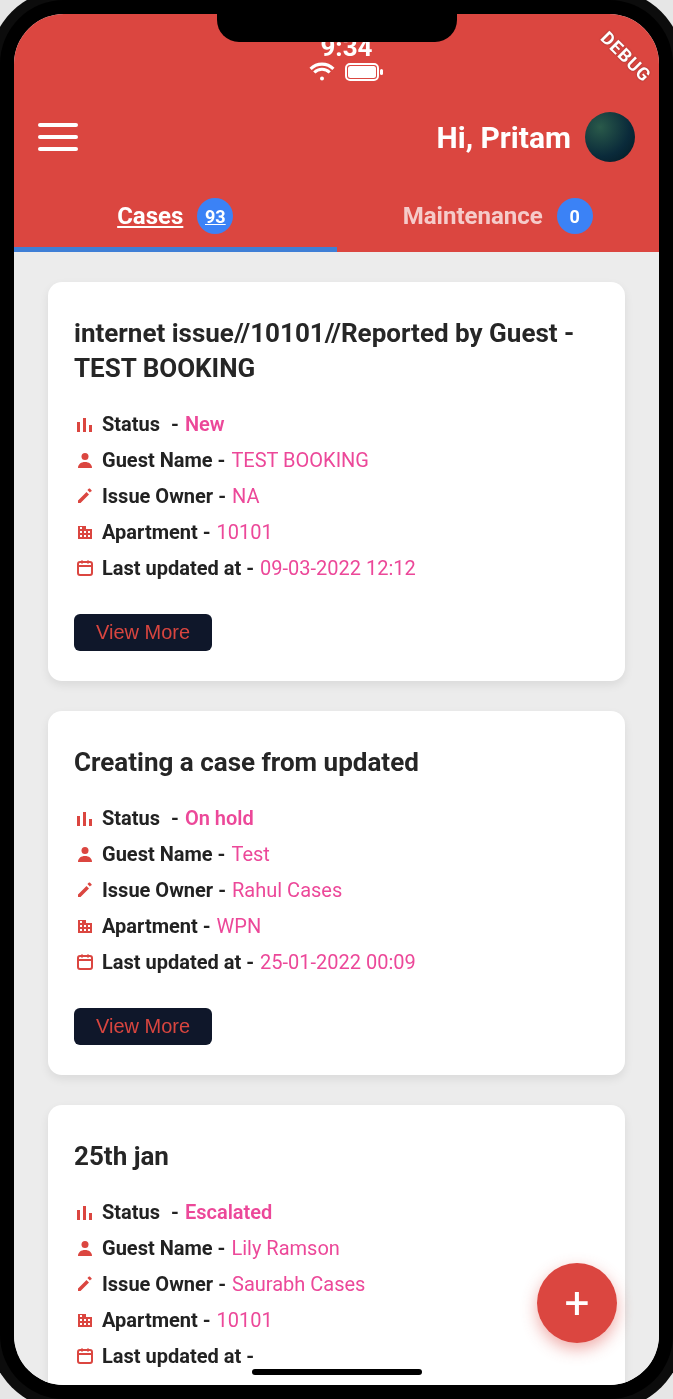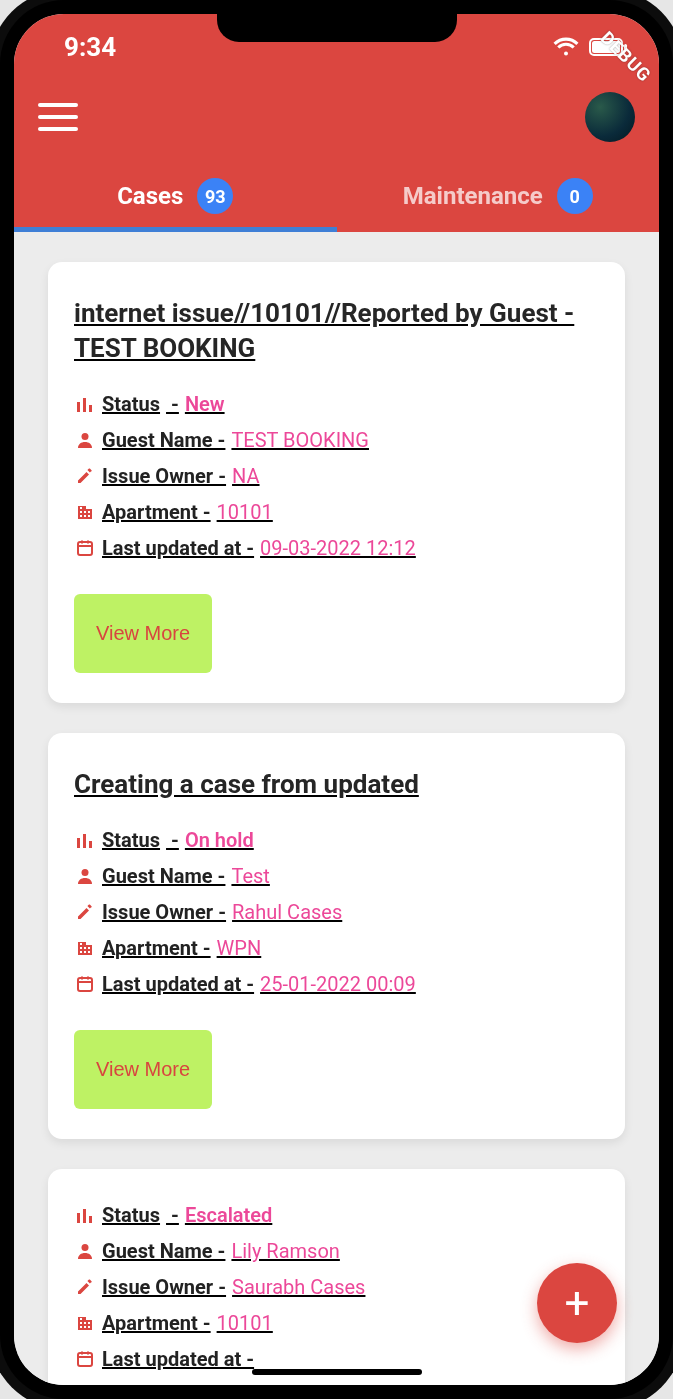--- a/index.html
+++ b/index.html
@@ -62,20 +62,21 @@
     position: relative;
     flex: 0 0 auto;
   }
   .status-bar {
     display: flex;
     justify-content: space-between;
     align-items: center;
     padding: 0 30px 12px 50px;
     font-size: 26px;
     font-weight: 700;
+    flex-direction: column;
   }
   .status-right { display:flex; align-items:center; gap:10px; }
   .status-right svg { display:block; }
   .header-row {
     display: flex;
     justify-content: space-between;
     align-items: center;
     padding: 18px 24px 20px 24px;
   }
   .menu-icon { width: 40px; height: 28px; display:flex; flex-direction:column; justify-content:space-between; cursor:pointer; }
@@ -97,21 +98,21 @@
     align-items: center;
     justify-content: center;
     gap: 14px;
     padding: 16px 0 18px;
     font-size: 24px;
     font-weight: 700;
     color: rgba(255,255,255,.72);
     cursor: pointer;
     position: relative;
   }
-  .tab.active { color: #fff; }
+  .tab.active { color: #fff; text-decoration: underline; }
   .tab.active::after {
     content: "";
     position: absolute;
     left: 0; right: 0; bottom: 0;
     height: 5px;
     background: #3f7fd6;
   }
   .badge {
     min-width: 36px; height: 36px;
     border-radius: 50%;
@@ -129,21 +130,20 @@
     overflow-y: auto;
     padding: 30px 34px 120px;
     background: #ececec;
   }
   .card {
     background: #fff;
     border-radius: 14px;
     padding: 34px 26px 30px;
     margin-bottom: 30px;
     box-shadow: 0 4px 10px rgba(0,0,0,.08);
-    text-decoration: underline;
   }
   .card-title {
     font-size: 26px;
     font-weight: 700;
     color: #262626;
     line-height: 1.35;
     margin-bottom: 26px;
   }
   .row {
     display: flex;
@@ -161,26 +161,26 @@
   }
   .row .label { font-weight: 700; color:#222; }
   .row .dash { font-weight:700; color:#222; }
   .row .val { color: #ec4899; }
   .status-new { color:#2e9c3e; font-weight:600; }
   .status-hold { color:#e0b400; font-weight:600; }
   .status-escalated { color:#d68a1f; font-weight:600; }
   .view-more {
     margin-top: 22px;
     display: inline-block;
-    background: #bef264;
+    background: #0f172a;
     color: #d8453f;
     font-size: 20px;
     font-weight: 500;
     border: none;
-    padding: 28px 22px;
+    padding: 7px 22px;
     border-radius: 6px;
     cursor: pointer;
   }
   
   .fab {
     position: absolute;
     right: 42px; bottom: 42px;
     width: 80px; height: 80px;
     border-radius: 50%;
     background: #db4640;
@@ -228,20 +228,21 @@
         </div>
       </div>
 
       <div class="header-row">
         <div class="menu-icon">
           <span></span>
             <span></span>
             <span></span>
         </div>
         <div class="greet-wrap">
+          <span class="greeting">Hi, Pritam</span>
           <div class="avatar"></div>
         </div>
       </div>
 
       <div class="tabs">
         <div class="tab active">
           <span>Cases</span>
           <span class="badge">93</span>
         </div>
         <div class="tab">
@@ -361,20 +362,21 @@
                 <line x1="12" y1="1.5" x2="12" y2="4.5"></line>
               </svg>
             </span>
           <span class="label">Last updated at -</span>
           <span class="val">25-01-2022 00:09</span>
         </div>
         <button class="view-more">View More</button>
       </div>
 
       <div class="card">
+        <div class="card-title">25th jan</div>
         <div class="row">
           <span class="ico">
               <svg width="18" height="18" viewBox="0 0 18 18" fill="currentColor">
                 <rect x="1" y="7" width="3" height="10"></rect>
                 <rect x="7" y="3" width="3" height="14"></rect>
                 <rect x="13" y="10" width="3" height="7"></rect>
               </svg>
             </span>
           <span class="label">Status</span>
           <span class="dash">&nbsp;-</span>

